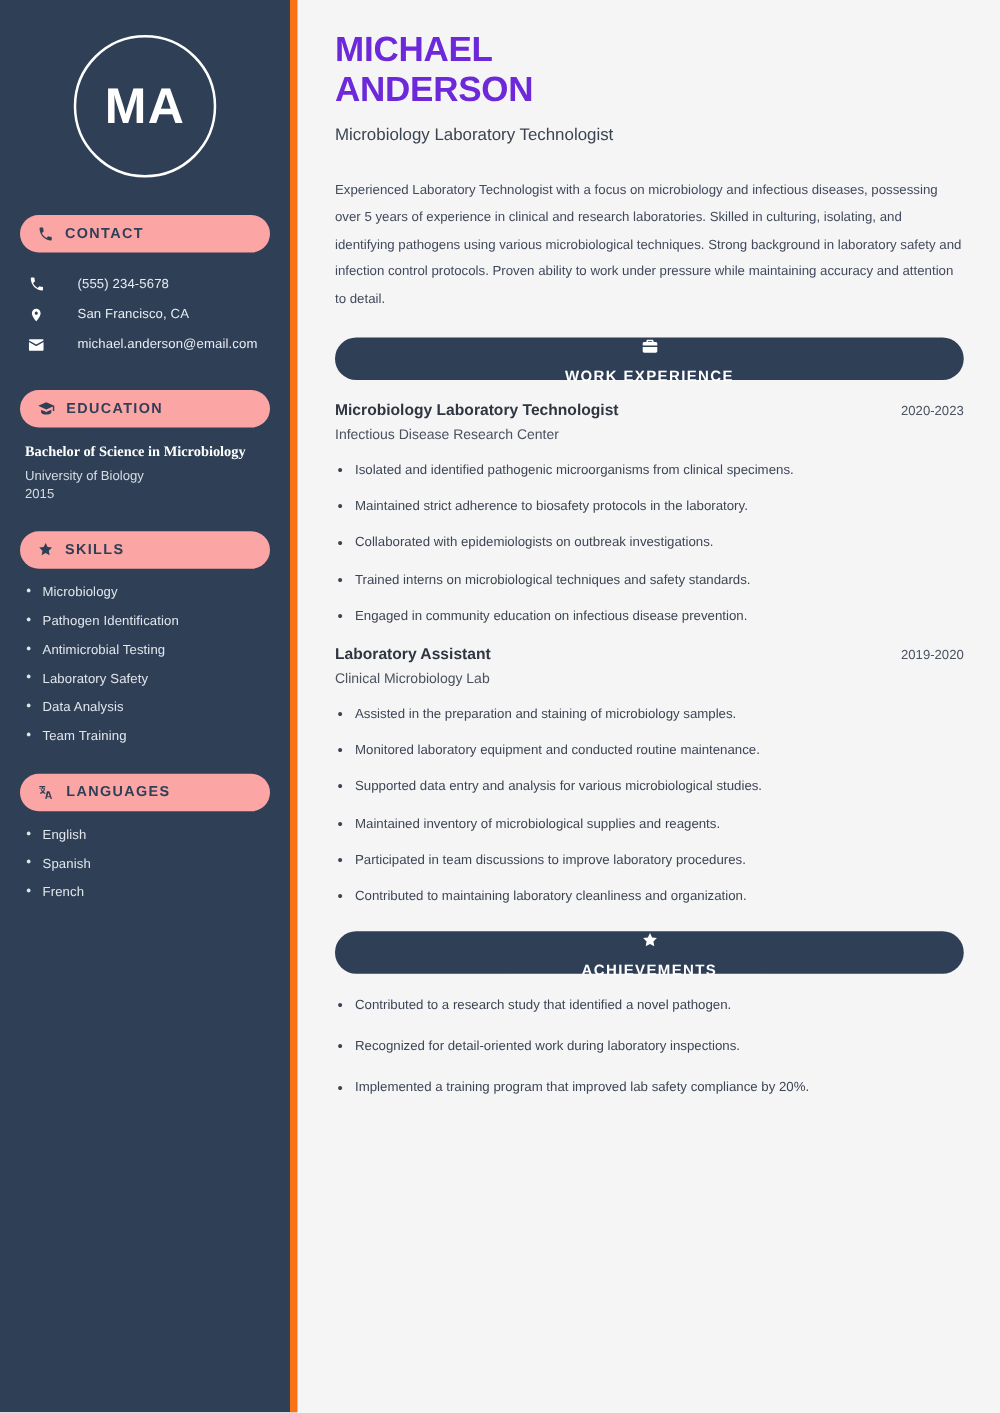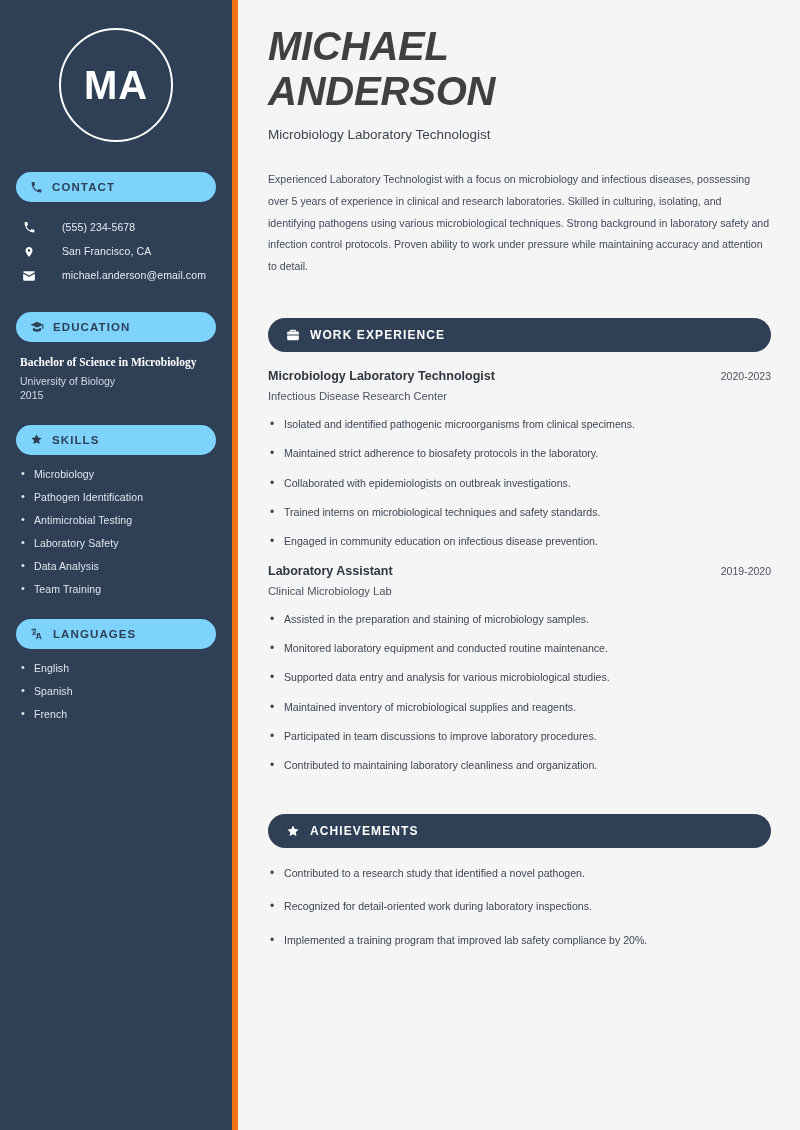--- a/index.html
+++ b/index.html
@@ -34,21 +34,21 @@
     border: 2px solid #ffffff;
     border-radius: 50%;
     display: flex; align-items: center; justify-content: center;
   }
   .avatar-initials {
     font-size: 40px; font-weight: 700;
     letter-spacing: 1px; color: #ffffff;
   }
 
   .pill {
-    background: #7dd3fc;
+    background: #fca5a5;
     color: #2e3f56;
     border-radius: 20px;
     height: 30px;
     display: flex; align-items: center;
     padding: 0 14px;
     gap: 9px;
   }
   .pill-label {
     font-size: 11.5px; font-weight: 700;
     letter-spacing: 1.1px; text-transform: uppercase;
@@ -84,43 +84,42 @@
     color: #e2e6ec; font-size: 11px;
   }
 
   
   .main {
     flex: 1;
     background: #f5f5f6;
     padding: 24px 29px 0 30px;
   }
   .name {
-    font-size: 40px; font-weight: 700;
-    color: #404040; line-height: 1.13;
+    font-size: 28px; font-weight: 700;
+    color: #6d28d9; line-height: 1.13;
     letter-spacing: -.2px;
-    font-style: italic;
   }
   .job-title {
     font-size: 13.5px; color: #3b4450;
     margin-top: 13px;
   }
   .summary {
     margin-top: 27px;
     font-size: 10.6px; color: #41495a;
     line-height: 2.05;
   }
 
   .sec-header {
     background: #2e3f56;
     color: #ffffff;
     border-radius: 22px;
     height: 34px;
     display: flex; align-items: center;
     padding: 0 18px; gap: 10px;
-    margin-top: 40px; margin-bottom: 17px;
+    margin-top: 19px; margin-bottom: 17px; flex-direction: column;
   }
   .sec-header .sec-label {
     font-size: 12px; font-weight: 700;
     letter-spacing: 1.1px; text-transform: uppercase;
   }
   .sec-ico { display: flex; align-items: center; }
   .sec-ico svg { display: block; }
 
   .job { margin-bottom: 6px; }
   .job-head { display: flex; align-items: baseline; justify-content: space-between; }

